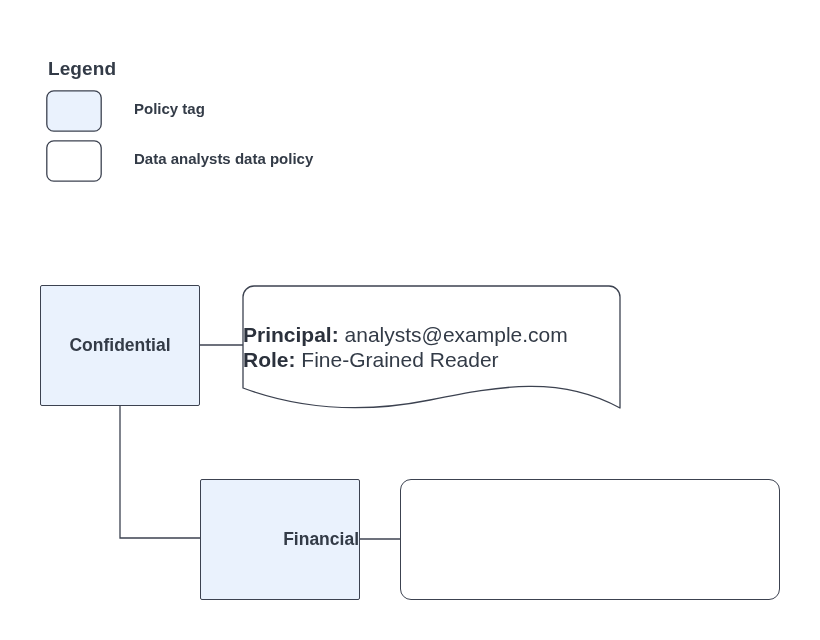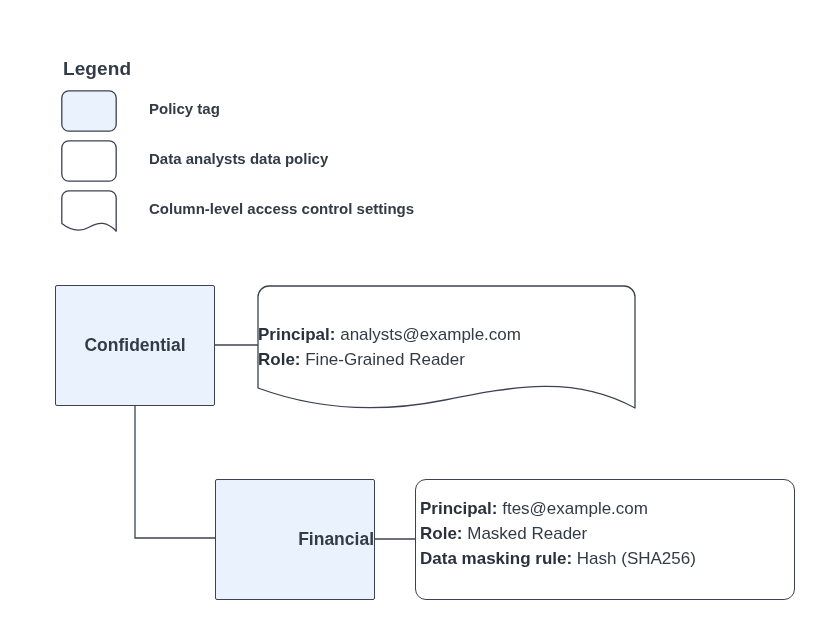--- a/index.html
+++ b/index.html
@@ -11,21 +11,21 @@
   body {
     width: 820px;
     height: 640px;
     position: relative;
     overflow: hidden;
     font-family: "Liberation Sans", sans-serif;
     color: #2e3440;
   }
   #canvas {
     position: absolute;
-    left: 15px;
+    left: 0;
     top: 0;
     width: 676px;
     height: 640px;
   }
   .layer-svg {
     position: absolute;
     left: 0;
     top: 0;
     width: 820px;
     height: 640px;
@@ -90,21 +90,21 @@
     width: 160px; height: 121px;
   }
   #node-financial {
     left: 200px; top: 479px;
     width: 160px; height: 121px; justify-content: flex-end;
   }
 
   
   .callout-text {
     position: absolute;
-    font-size: 17px;
+    font-size: 21px;
     line-height: 25px;
     color: #333b47;
     white-space: nowrap;
   }
   .callout-text b {
     font-weight: bold;
     color: #2b313c;
   }
   #callout-1-text { left: 243px; top: 322px; }
   #callout-2-text { left: 405px; top: 496px; }
@@ -137,31 +137,20 @@
       <div class="legend-label" style="top:10px">Policy tag</div>
     </div>
 
     <div class="legend-row">
       <svg class="legend-swatch" viewBox="0 0 56 42">
         <rect x="0.8" y="0.8" width="54.4" height="40.4" rx="7" ry="7" fill="#ffffff" stroke="#3c4250" stroke-width="1.3"></rect>
       </svg>
       <div class="legend-label" style="top:10px">Data analysts data policy</div>
     </div>
 
-    <div class="legend-row">
-      <svg class="legend-swatch" viewBox="0 0 56 42">
-        <path d="M 7.8 0.8 L 48.2 0.8 A 7 7 0 0 1 55.2 7.8
-                 L 55.2 41.2
-                 C 46 31.5 38 31.5 28 37.2
-                 C 18 42.9 9 40.0 0.8 33.6
-                 L 0.8 7.8
-                 A 7 7 0 0 1 7.8 0.8 Z" fill="#ffffff" stroke="#3c4250" stroke-width="1.3" stroke-linejoin="round"></path>
-      </svg>
-      <div class="legend-label" style="top:10px">Column-level access control settings</div>
-    </div>
   </div>
 
   <svg class="layer-svg" viewBox="0 0 820 640">
 
     <path d="M 200 345 L 243 345" fill="none" stroke="#3c4250" stroke-width="1.3"></path>
 
     <path d="M 120 406 L 120 538 L 200 538" fill="none" stroke="#3c4250" stroke-width="1.3"></path>
 
     <path d="M 360 539 L 400 539" fill="none" stroke="#3c4250" stroke-width="1.3"></path>
 
@@ -179,34 +168,20 @@
       <span>analysts@example.com</span>
     </div>
     <div>
       <b>Role:</b>
       <span>Fine-Grained Reader</span>
     </div>
   </div>
 
   <div class="plain-box" id="callout-2-box"></div>
 
-  <div class="callout-text" id="callout-2-text">
-    <div>
-      <b>Principal:</b>
-      <span>ftes@example.com</span>
-    </div>
-    <div>
-      <b>Role:</b>
-      <span>Masked Reader</span>
-    </div>
-    <div>
-      <b>Data masking rule:</b>
-      <span>Hash (SHA256)</span>
-    </div>
-  </div>
 
   <div class="node" id="node-confidential">
     <span class="node-label">Confidential</span>
   </div>
 
   <div class="node" id="node-financial">
     <span class="node-label">Financial</span>
   </div>
 
 </div>

